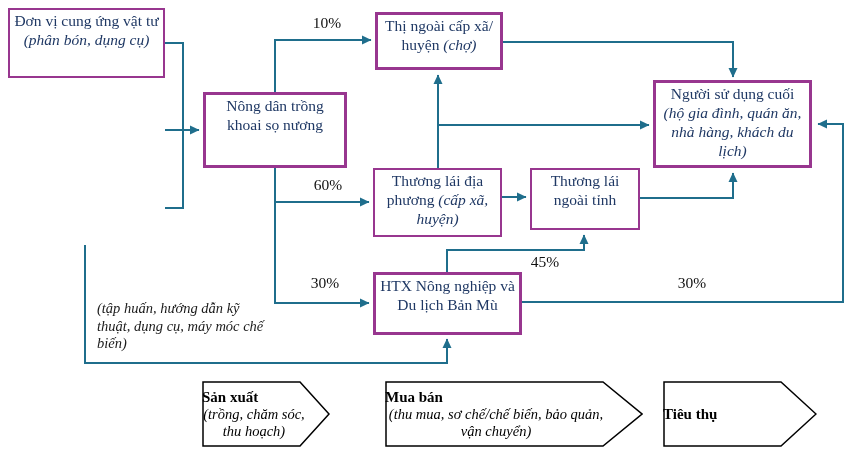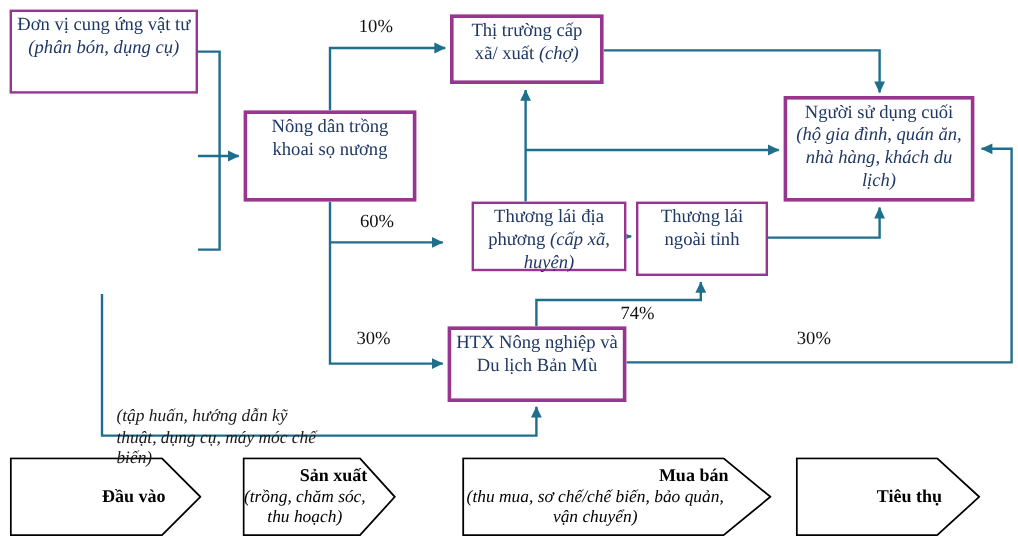--- a/index.html
+++ b/index.html
@@ -10,33 +10,33 @@
   svg.connectors{position:absolute;left:0;top:0;z-index:1;}
   .box{
     position:absolute;z-index:2;background:#ffffff;box-sizing:border-box;
     border:2px solid #98368F;display:flex;align-items:flex-start;justify-content:center;
     color:#1f3864;font-size:15.5px;line-height:1.22;
   }
   .box.b3{border-width:3px;}
   .box p{margin:0;text-align:center;padding:2px 4px;}
   .it{font-style:italic;}
   .flow-label{
-    position:absolute;z-index:3;width:56px;text-align:left;
+    position:absolute;z-index:3;width:56px;text-align:center;
     color:#111111;font-size:15.5px;
   }
   .annotation{
     position:absolute;z-index:3;font-style:italic;color:#1a1a1a;
-    font-size:14.5px;line-height:1.22;text-align:left;margin-top:39px;
+    font-size:14.5px;line-height:1.22;text-align:left;
   }
   .chev{position:absolute;z-index:2;}
   .chev svg{position:absolute;left:0;top:0;}
   .chev polygon{fill:#ffffff;stroke:#000000;stroke-width:1.5;}
   .chev-txt{
     position:absolute;left:0;top:0;height:100%;width:100%;box-sizing:border-box;
-    display:flex;flex-direction:column;align-items:flex-end;justify-content:center;
+    display:flex;flex-direction:column;align-items:flex-start;justify-content:center;
     color:#000000;font-size:15px;line-height:1.2;text-align:center;
   }
   .chev-title{font-weight:bold;}
   .chev-sub{font-style:italic;font-size:14.5px;}
 </style>
 </head>
 <body>
 
 <div class="canvas">
 
@@ -67,55 +67,47 @@
     <p><span>Đơn vị cung ứng vật tư </span><span class="it">(phân bón, dụng cụ)</span></p>
   </div>
 
 
 
   <div class="box b3" style="left:203px;top:92px;width:144px;height:76px">
     <p><span>Nông dân trồng khoai sọ nương</span></p>
   </div>
 
   <div class="box b3" style="left:375px;top:12px;width:128px;height:58px">
-    <p><span>Thị trường cấp xã/ xuất </span><span class="it">(chợ)</span></p>
+    <p><span>Thị ngoài cấp xã/ huyện </span><span class="it">(chợ)</span></p>
   </div>
 
-  <div class="box" style="left:393px;top:168px;width:129px;height:58px">
+  <div class="box" style="left:373px;top:168px;width:129px;height:69px">
     <p><span>Thương lái địa phương </span><span class="it">(cấp xã, huyện)</span></p>
   </div>
 
   <div class="box" style="left:530px;top:168px;width:110px;height:62px">
     <p><span>Thương lái ngoài tỉnh</span></p>
   </div>
 
   <div class="box b3" style="left:653px;top:80px;width:159px;height:88px">
     <p><span>Người sử dụng cuối </span><span class="it">(hộ gia đình, quán ăn, nhà hàng, khách du lịch)</span></p>
   </div>
 
   <div class="box b3" style="left:373px;top:272px;width:149px;height:63px">
     <p><span>HTX Nông nghiệp và Du lịch Bản Mù</span></p>
   </div>
 
   <div class="flow-label" style="left:299px;top:14px">10%</div>
   <div class="flow-label" style="left:300px;top:176px">60%</div>
   <div class="flow-label" style="left:297px;top:274px">30%</div>
-  <div class="flow-label" style="left:517px;top:253px">74%</div>
+  <div class="flow-label" style="left:517px;top:253px">45%</div>
   <div class="flow-label" style="left:664px;top:274px">30%</div>
 
   <div class="annotation" style="left:97px;top:300px;width:176px">(tập huấn, hướng dẫn kỹ thuật, dụng cụ, máy móc chế biến)</div>
 
-  <div class="chev" style="left:8px;top:381px;width:160px;height:66px">
-    <svg width="160" height="66">
-      <polygon points="1,1 127,1 159,33 127,65 1,65"></polygon>
-    </svg>
-    <div class="chev-txt" style="padding-right:30px">
-      <div class="chev-title">Đầu vào</div>
-    </div>
-  </div>
 
   <div class="chev" style="left:202px;top:381px;width:128px;height:66px">
     <svg width="128" height="66">
       <polygon points="1,1 98,1 127,33 98,65 1,65"></polygon>
     </svg>
     <div class="chev-txt" style="padding-right:24px">
       <div class="chev-title">Sản xuất</div>
       <div class="chev-sub">(trồng, chăm sóc, thu hoạch)</div>
     </div>
   </div>

